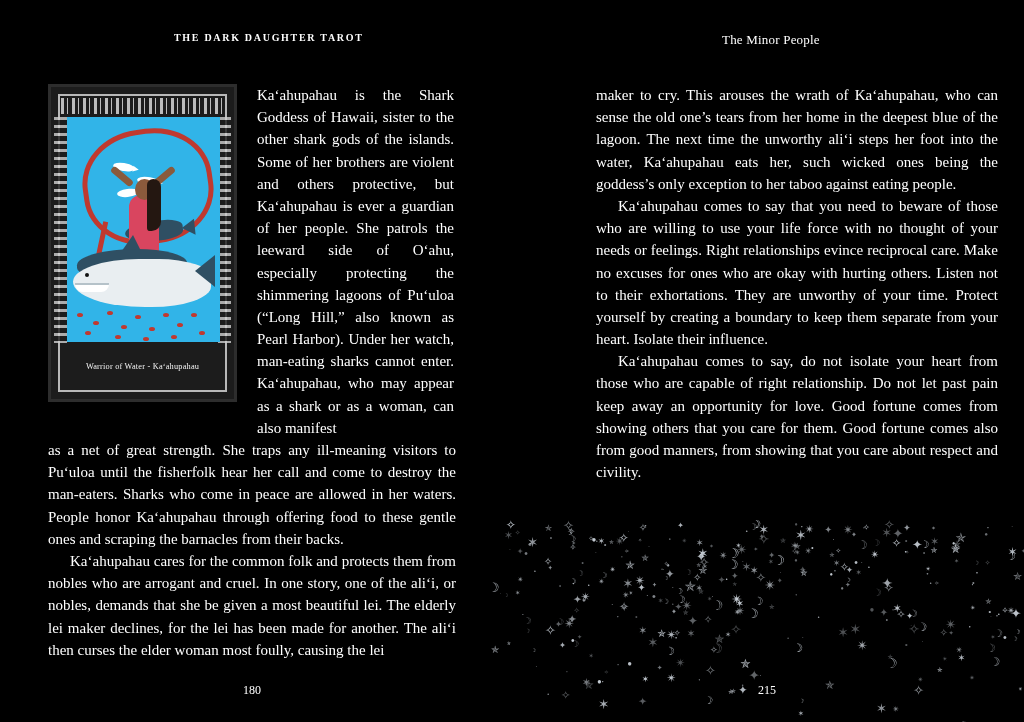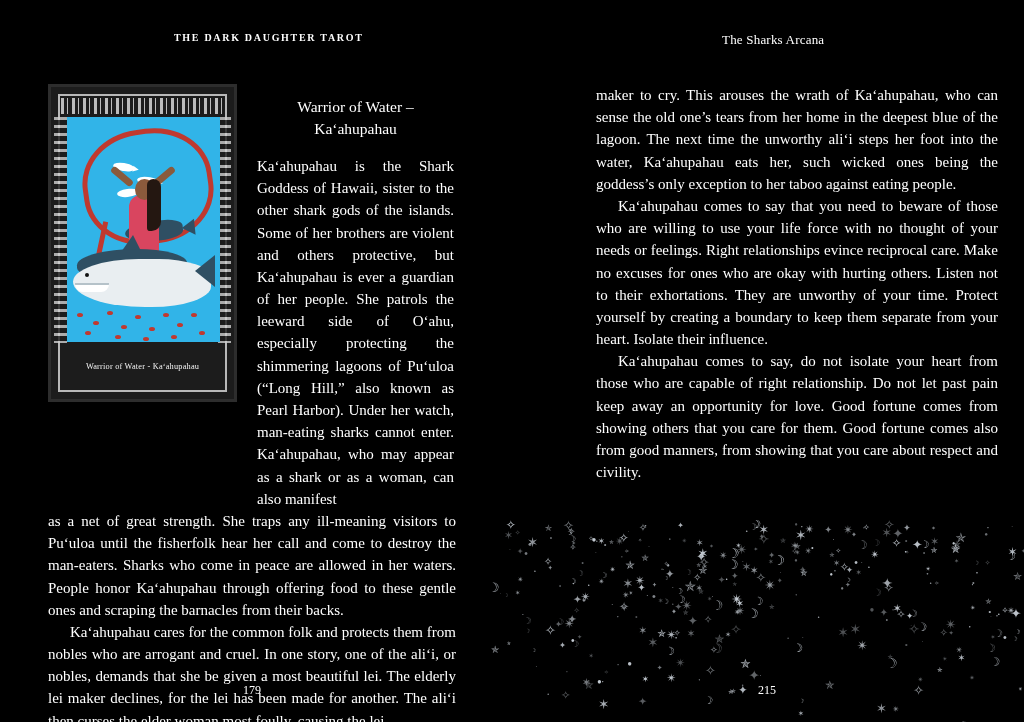--- a/index.html
+++ b/index.html
@@ -337,21 +337,21 @@
     line-height: 9px;
     opacity: 0.85;
   }
 </style>
 </head>
 <body>
 
 <div class="spread">
 
   <div class="runhead left">THE DARK DAUGHTER TAROT</div>
-  <div class="runhead right">The Sharks Arcana</div>
+  <div class="runhead right">The Minor People</div>
 
   <div class="left-page">
 
     <div class="card-wrap">
       <div class="card">
         <div class="card-inner-border"></div>
         <div class="card-band"></div>
         <div class="card-side-l"></div>
         <div class="card-side-r"></div>
 
@@ -396,21 +396,20 @@
             <div class="petal" style="left:104px; top:28px;"></div>
             <div class="petal" style="left:132px; top:24px;"></div>
           </div>
         </div>
 
         <div class="card-caption">Warrior of Water - Ka‘ahupahau</div>
       </div>
     </div>
 
     <div class="side-col">
-      <h2 class="section-title">Warrior of Water –<br>Ka‘ahupahau</h2>
       <p class="body">Ka‘ahupahau is the Shark Goddess of Hawaii, sister to the other shark gods of the islands. Some of her brothers are violent and others protective, but Ka‘ahupahau is ever a guardian of her people. She patrols the leeward side of O‘ahu, especially protecting the shimmering lagoons of Pu‘uloa (“Long Hill,” also known as Pearl Harbor). Under her watch, man-eating sharks cannot enter. Ka‘ahupahau, who may appear as a shark or as a woman, can also manifest</p>
     </div>
 
     <div class="below-card">
       <p class="body">as a net of great strength. She traps any ill-meaning visitors to Pu‘uloa until the fisherfolk hear her call and come to destroy the man-eaters. Sharks who come in peace are allowed in her waters. People honor Ka‘ahupahau through offering food to these gentle ones and scraping the barnacles from their backs.</p>
       <p class="body">Ka‘ahupahau cares for the common folk and protects them from nobles who are arrogant and cruel. In one story, one of the ali‘i, or nobles, demands that she be given a most beautiful lei. The elderly lei maker declines, for the lei has been made for another. The ali‘i then curses the elder woman most foully, causing the lei</p>
     </div>
   </div>
 
   <div class="right-page">
@@ -745,16 +744,16 @@
       <span class="star" style="left: 152.6px; top: 105.8px; font-size: 10.3px; opacity: 0.64;">✶</span>
       <span class="star" style="left: 29px; top: 67.6px; font-size: 6.4px; opacity: 0.66;">✶</span>
       <span class="star" style="left: 246.6px; top: 60.1px; font-size: 5.4px; opacity: 0.46;">✯</span>
       <span class="star" style="left: 254.5px; top: 160.5px; font-size: 12.8px; opacity: 0.5;">·</span>
       <span class="star" style="left: 249.5px; top: 21.6px; font-size: 7px; opacity: 0.91;">✶</span>
       <span class="star" style="left: 357.1px; top: 6.1px; font-size: 12.1px; opacity: 0.6;">✴</span>
       <span class="star" style="left: 63.4px; top: 13.7px; font-size: 8.3px; opacity: 0.47;">•</span>
       <span class="star" style="left: 100.7px; top: 61.1px; font-size: 11.9px; opacity: 0.88;">·</span>
     </div>
 
-  <div class="folio left">179</div>
+  <div class="folio left">180</div>
   <div class="folio right">215</div>
 
 </div>
 
 </body></html>

